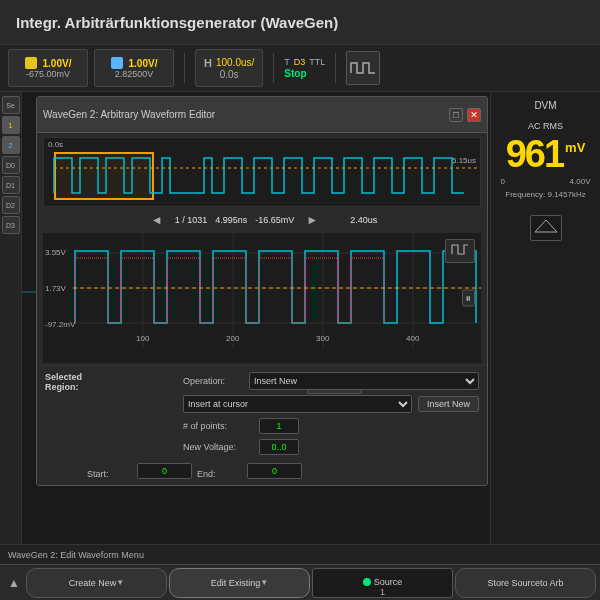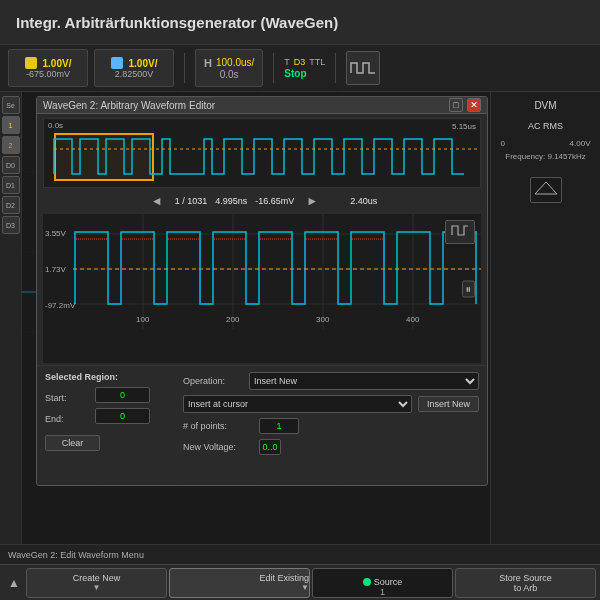--- a/index.html
+++ b/index.html
@@ -179,21 +179,21 @@
       flex-direction: column;
       z-index: 10;
     }
     #wavegen-titlebar {
       background: #3a3a3a;
       display: flex;
       align-items: center;
       justify-content: space-between;
       padding: 3px 6px;
       border-bottom: 1px solid #555;
-      height: 17px;
+      height: 36px;
     }
     #wavegen-titlebar-left {
       font-size: 10px;
       color: #ccc;
     }
     #wavegen-titlebar-right {
       display: flex;
       gap: 4px;
     }
     .wg-btn {
@@ -218,21 +218,21 @@
       position: relative;
       border: 1px solid #333;
     }
     .mini-time-start {
       position: absolute;
       top: 2px; left: 4px;
       font-size: 8px; color: #aaa;
     }
     .mini-time-end {
       position: absolute;
-      top: 3px; right: 4px;
+      top: 18px; right: 4px;
       font-size: 8px; color: #aaa;
     }
     .mini-selection {
       position: absolute;
       top: 14px; left: 10px;
       width: 100px; height: 48px;
       border: 2px solid #f90;
       background: rgba(255,153,0,0.05);
     }
 
@@ -266,21 +266,21 @@
     
     #wg-controls {
       padding: 6px 8px;
       display: flex;
       gap: 8px;
       border-top: 1px solid #333;
       height: 120px;
     }
     #wg-left {
       display: flex;
-      flex-direction: column;
+      flex-direction: row;
       gap: 5px;
       width: 130px;
     }
     .wg-field-row {
       display: flex;
       align-items: flex-end;
       gap: 0;
       font-size: 9px;
       color: #bbb;
     }
@@ -411,40 +411,39 @@
       align-items: center;
       gap: 2px;
       padding: 0 4px;
       border-top: 1px solid #444;
     }
     .menu-btn {
       flex: 1;
       height: 30px;
       background: #333;
       border: 1px solid #555;
-      border-radius: 3px;
-      display: flex;
-      flex-direction: column;
+      border-radius: 10px;
+      display: flex;
+      flex-direction: row;
       align-items: center;
       justify-content: center;
       cursor: pointer;
       position: relative;
     }
     .menu-btn-text {
       font-size: 9px;
       color: #ccc;
     }
     .menu-btn-arrow {
       font-size: 8px;
       color: #aaa;
     }
     .menu-btn.active {
       background: #3a3a3a;
       border-color: #777;
-      align-items: flex-end;
     }
     .source-btn {
       flex: 1;
       height: 30px;
       background: #1a1a1a;
       border: 1px solid #555;
       border-radius: 3px;
       display: flex;
       flex-direction: column;
       align-items: center;
@@ -657,31 +656,35 @@
               <option>Insert at cursor</option>
             </select>
             <div class="wg-insert-btn">Insert New</div>
           </div>
           <div class="wg-op-row">
             <span class="wg-points-label"># of points:</span>
             <input class="wg-input" type="text" value="1" style="width: 40px;">
           </div>
           <div class="wg-op-row">
             <span class="wg-points-label">New Voltage:</span>
-            <input class="wg-input" type="text" value="0..0" style="width: 22px;">
+            <input class="wg-input" type="text" value="0..0" style="width: 40px;">
           </div>
         </div>
       </div>
     </div>
 
   </div>
 
   <div id="right-panel">
     <span class="dvm-label">DVM</span>
     <span class="dvm-acrms">AC RMS</span>
+    <div style="display:flex;align-items:flex-start;">
+      <span class="dvm-big">961</span>
+      <span class="dvm-unit">mV</span>
+    </div>
     <div class="dvm-range">
       <span>0</span>
       <span>4.00V</span>
     </div>
     <span class="dvm-freq">Frequency: 9.1457kHz</span>
 
     <div style="margin-top:16px;border:1px solid #555;background:#1a1a1a;padding:2px 4px;border-radius:2px;">
       <svg width="22" height="16" viewBox="0 0 22 16">
         <polygon points="11,2 22,14 0,14" stroke="#aaa" stroke-width="1" fill="none"></polygon>
       </svg>

